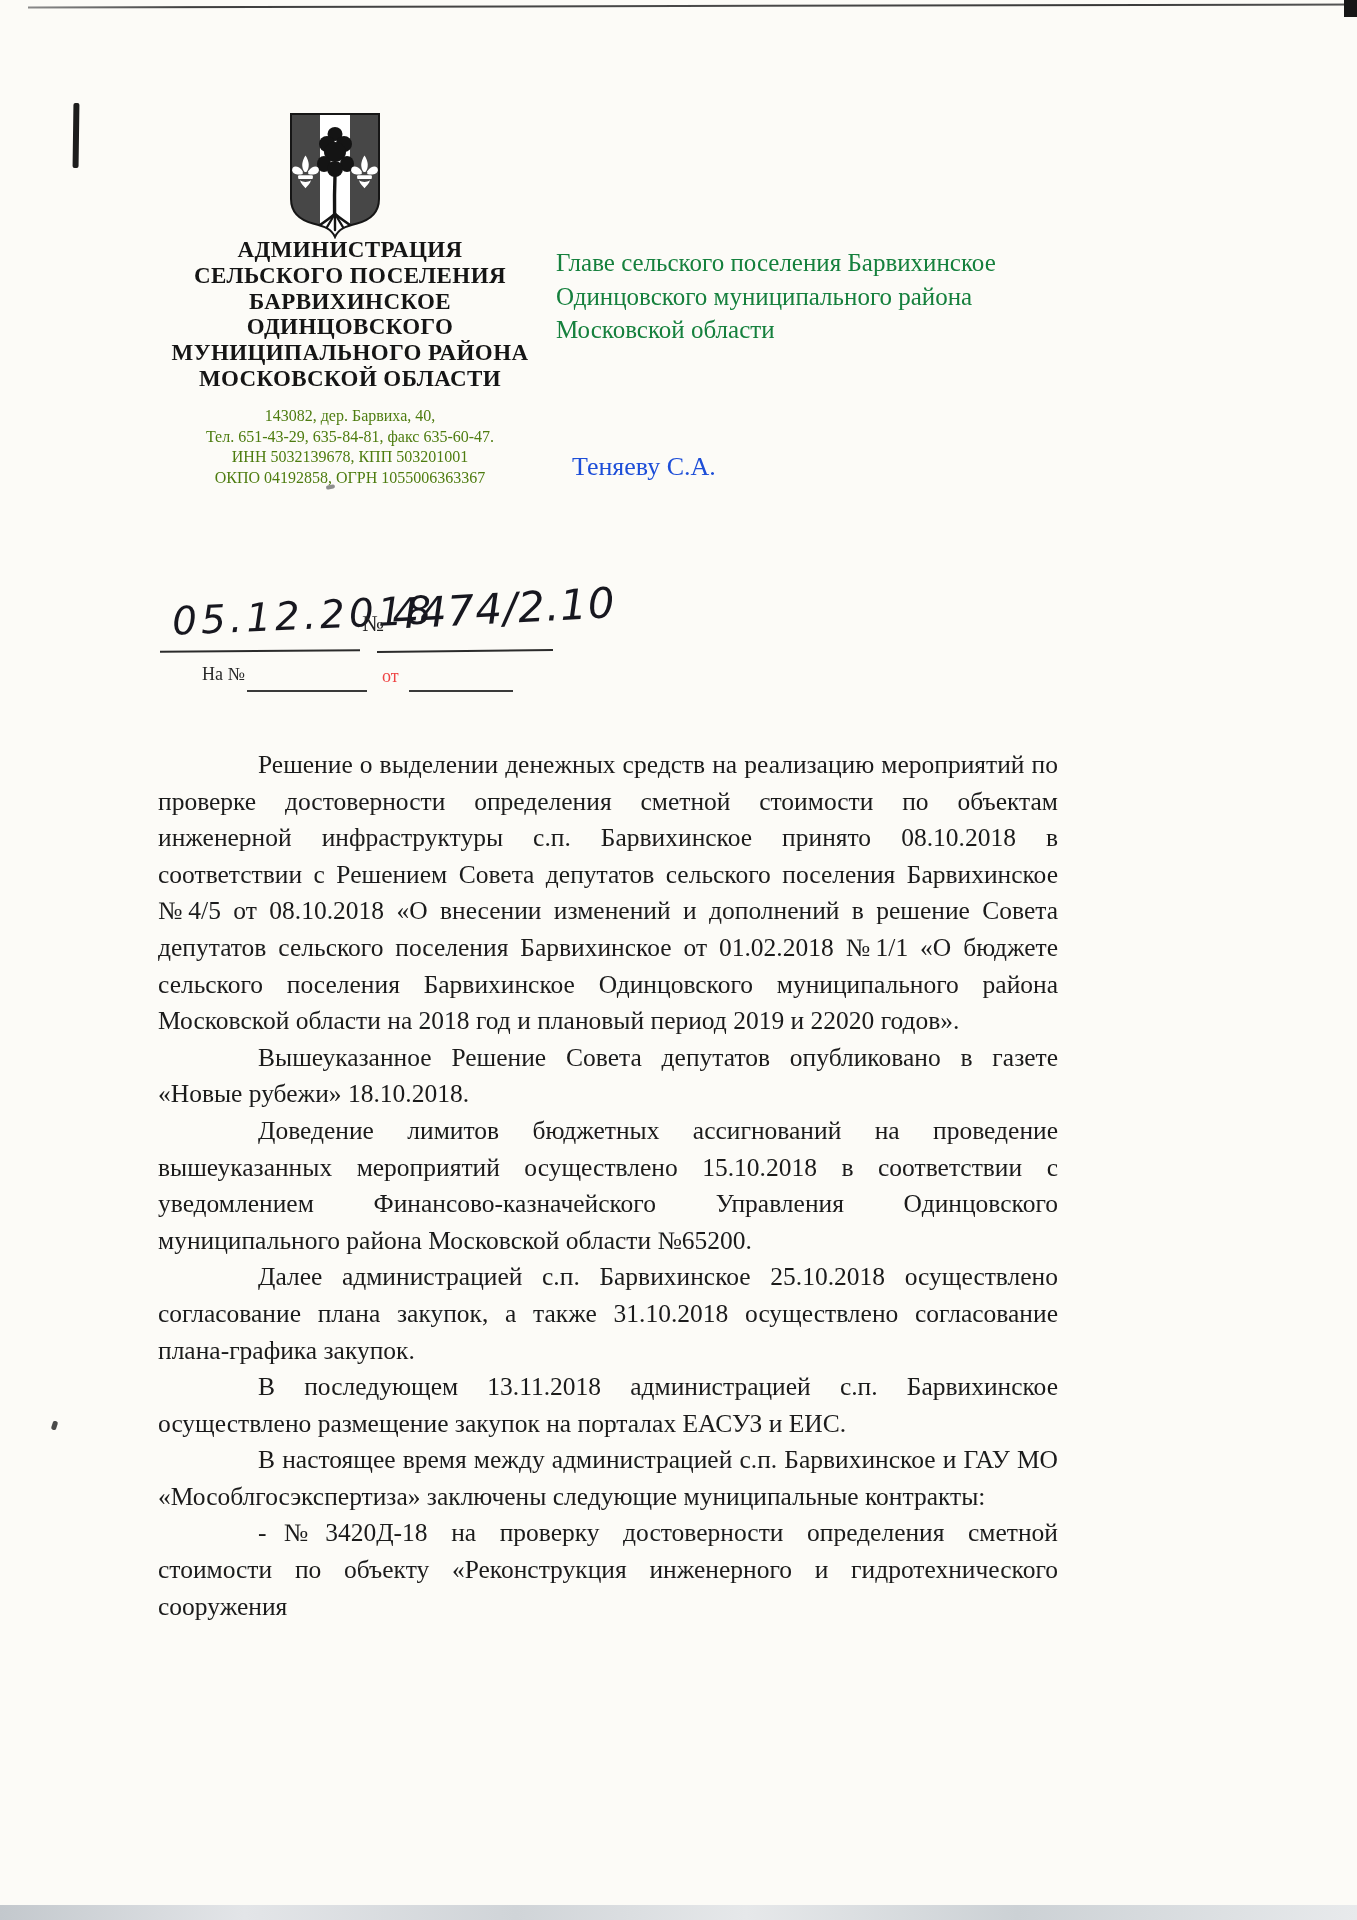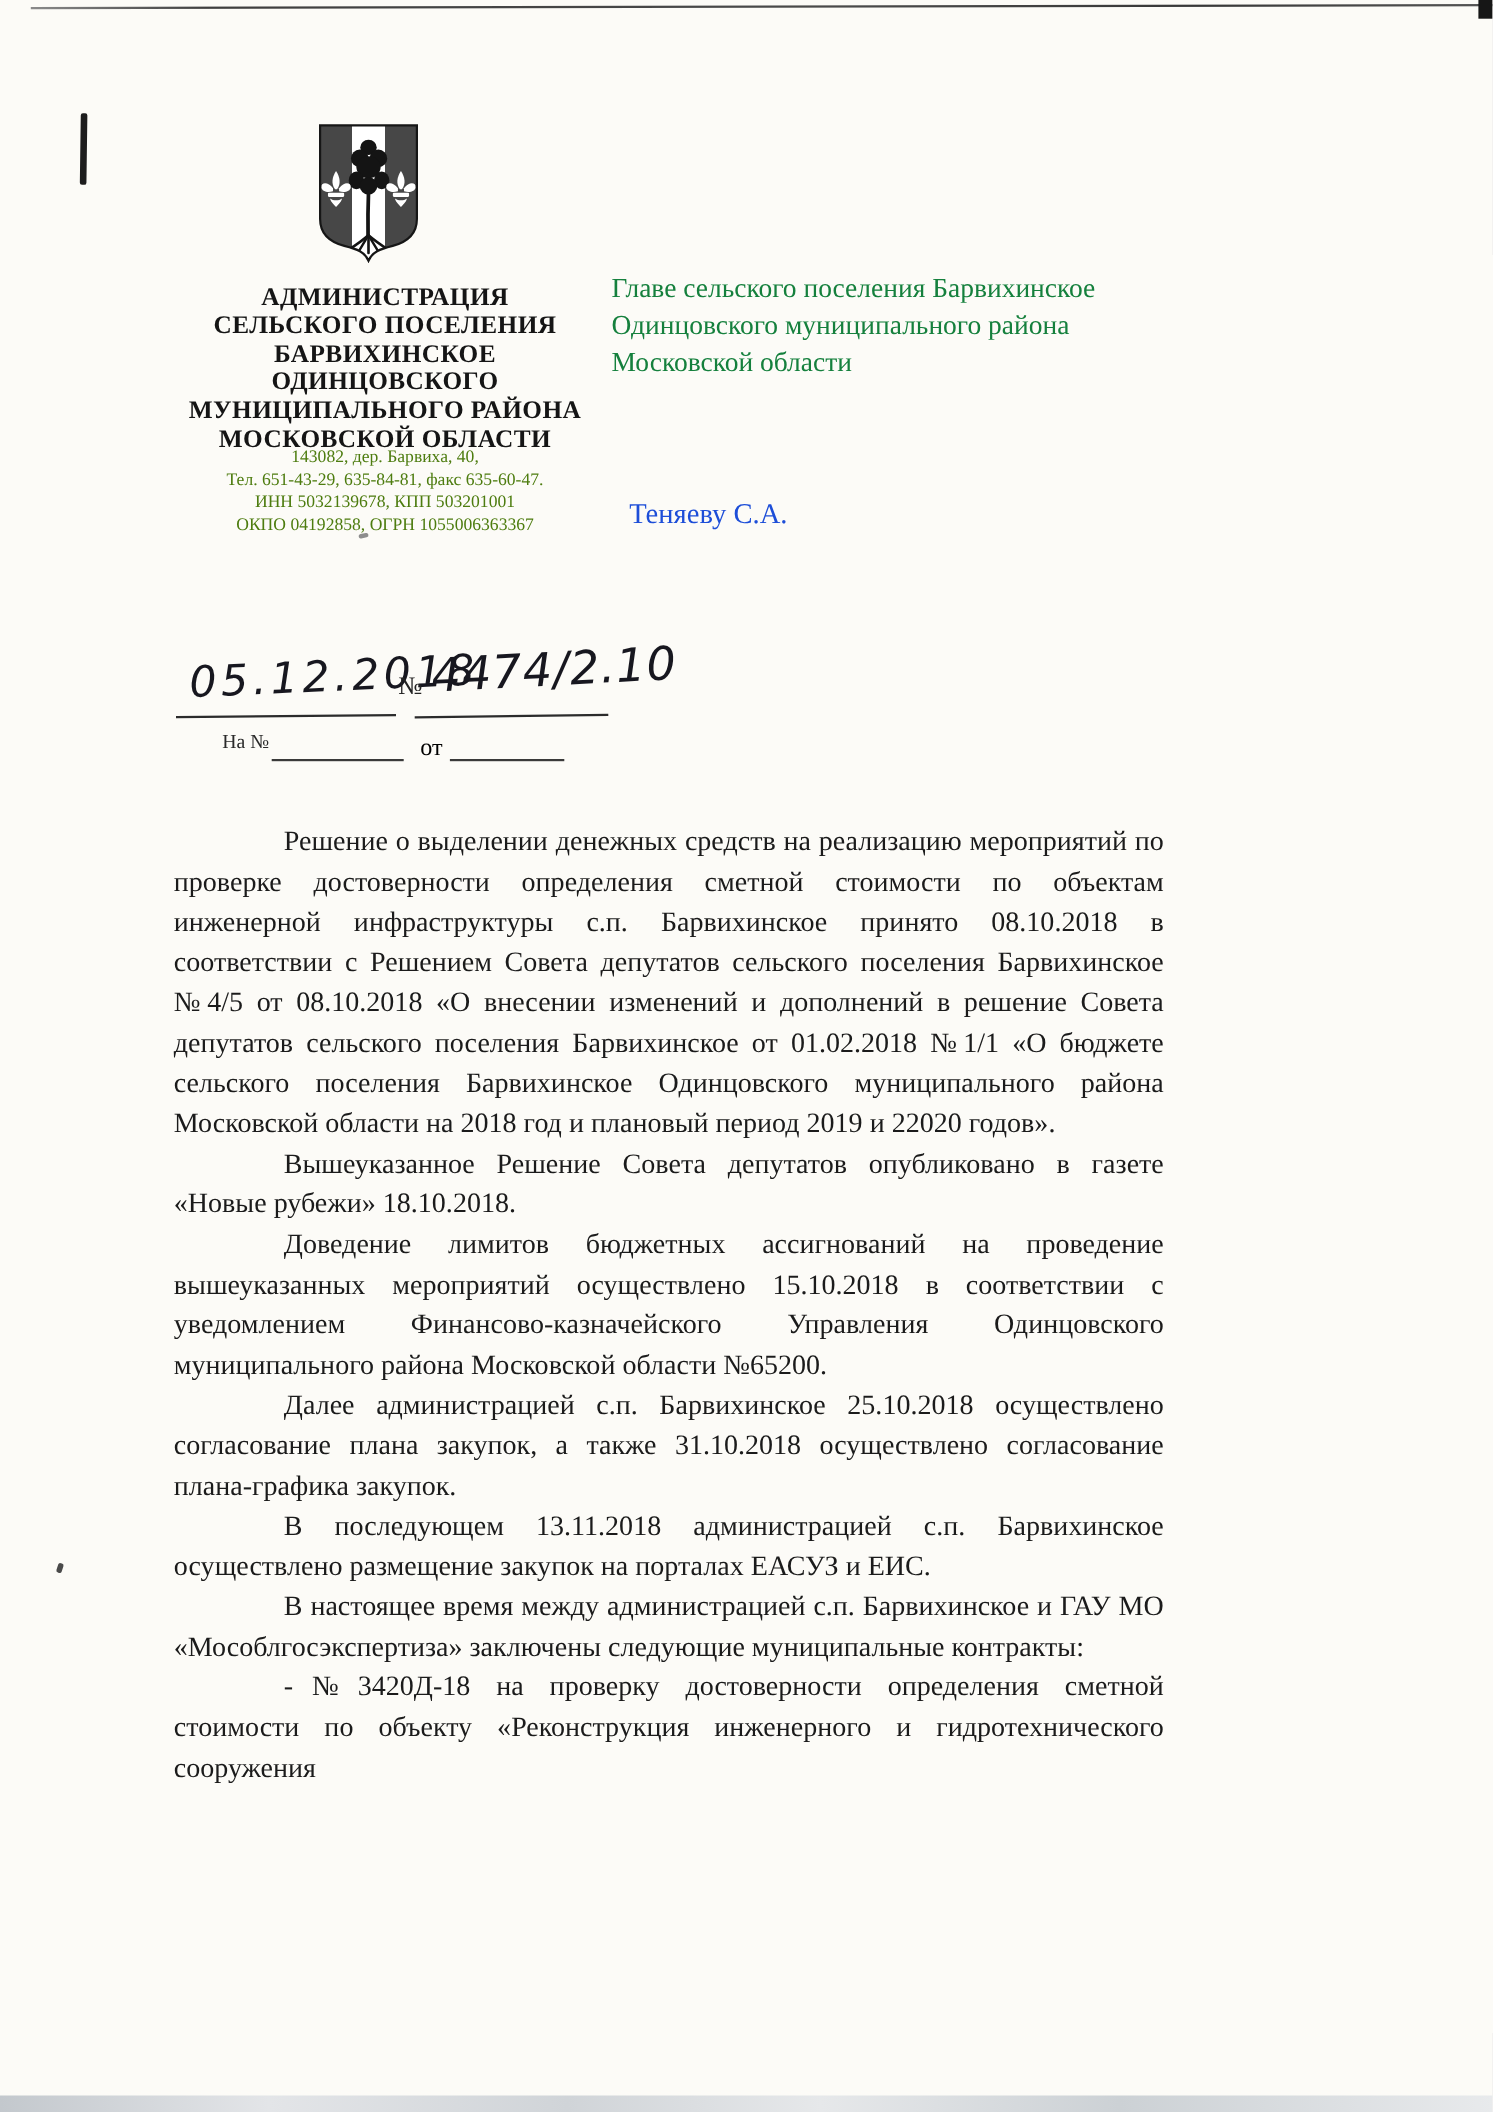--- a/index.html
+++ b/index.html
@@ -19,39 +19,39 @@
   .art-corner{position:absolute;right:0;top:0;width:13px;height:17px;background:#161616;}
   .art-leftmark{position:absolute;left:73px;top:103px;width:6px;height:65px;background:#1d1d1d;border-radius:2px;transform:rotate(0.8deg);}
   .art-speck1{position:absolute;left:52px;top:1421px;width:5px;height:9px;background:#4a4a4a;border-radius:2px;transform:rotate(18deg);}
   .art-speck2{position:absolute;left:326px;top:485px;width:9px;height:4px;background:#8d8d8d;border-radius:2px;transform:rotate(-12deg);}
   .art-bottomband{position:absolute;left:0;bottom:0;width:1357px;height:15px;
     background:linear-gradient(90deg,#c3c8cd,#e3e5e8 18%,#d0d4d8 38%,#e6e8ea 55%,#ccd1d5 75%,#e8eaec);}
   
   .coa{position:absolute;left:286px;top:111px;width:98px;height:128px;}
   
   .org-block{position:absolute;left:136px;top:237px;width:428px;text-align:center;
-    font-weight:bold;font-size:23px;line-height:25.8px;letter-spacing:0.4px;color:#151515;margin-top:20px;}
+    font-weight:bold;font-size:23px;line-height:25.8px;letter-spacing:0.4px;color:#151515;}
   .addr-block{position:absolute;left:128px;top:406px;width:444px;text-align:center;
     font-size:16px;line-height:20.6px;color:#4d7c0f;}
   
   .recipient{position:absolute;left:556px;top:246px;width:490px;
     font-size:25px;line-height:33.5px;color:#15803d;}
   .recipient-name{position:absolute;left:572px;top:452px;font-size:26px;color:#1d4ed8;}
   
   .hw{font-family:"DejaVu Sans", sans-serif;font-style:italic;color:#17171f;}
   .hw-date{position:absolute;left:172px;top:593px;font-size:39px;letter-spacing:4px;transform:rotate(-2.5deg);}
   .hw-num-sign{position:absolute;left:362px;top:611px;font-size:23px;color:#222;font-family:"Liberation Serif",serif;font-style:normal;}
   .hw-number{position:absolute;left:392px;top:584px;font-size:42px;letter-spacing:1px;transform:rotate(-3deg);}
   .u-line{position:absolute;height:2px;background:#2b2b2b;}
   .u1{left:160px;top:650px;width:200px;transform:rotate(-0.5deg);}
   .u2{left:377px;top:650px;width:176px;transform:rotate(-0.7deg);}
   
   .reply-prefix{position:absolute;left:202px;top:664px;font-size:18px;color:#2a2a2a;}
   .u3{left:247px;top:690px;width:120px;background:#3a3a3a;}
-  .reply-from{position:absolute;left:382px;top:666px;font-size:22px;color:#000000;}
+  .reply-from{position:absolute;left:382px;top:666px;font-size:18px;color:#ef4444;}
   .u4{left:409px;top:690px;width:104px;background:#3a3a3a;}
   
   .body-text{position:absolute;left:158px;top:747px;width:900px;
     font-size:25.5px;line-height:36.6px;text-align:justify;color:#1b1b1b;}
   .body-text p{margin:0;text-indent:100px;}
 </style>
 </head>
 <body>
 
 <div class="page">

